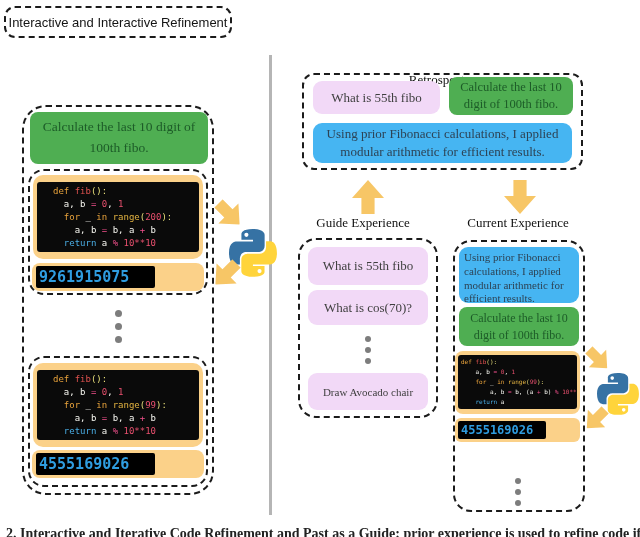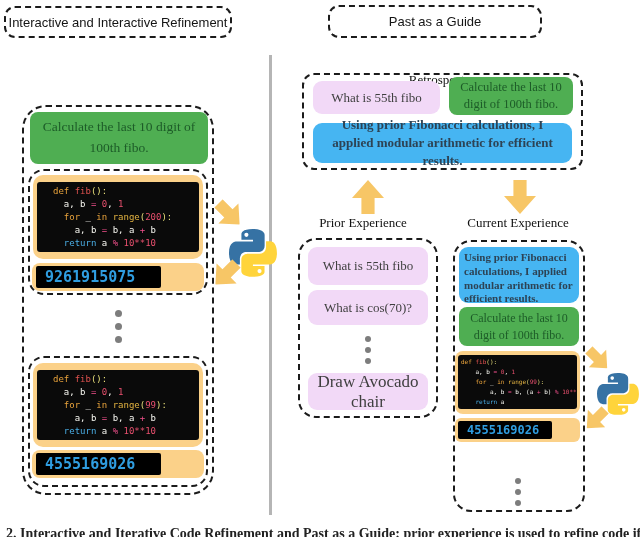--- a/index.html
+++ b/index.html
@@ -5,48 +5,45 @@
   html,body{margin:0;padding:0;background:#ffffff;}
   #figure{position:relative;width:640px;height:537px;background:#fff;overflow:hidden;
           font-family:"Liberation Serif",serif;color:#222;}
   .abs{position:absolute;box-sizing:border-box;}
   .center{display:flex;align-items:center;justify-content:center;text-align:center;}
   .dashed{border:2px dashed #1b1b1b;}
   .title-box{border:2px dashed #1b1b1b;border-radius:11px;font-family:"Liberation Sans",sans-serif;
              font-size:13px;color:#141414;}
   .green-box{background:#4fae52;color:#1d5c28;border-radius:8px;}
   .orange-box{background:#fbd189;border-radius:10px;}
-  .blue-box{background:#46b5f2;color:#2d4355;border-radius:9px;font-weight:bold;}
+  .blue-box{background:#46b5f2;color:#2d4355;border-radius:9px;}
   .pink-box{background:#f2d9f7;color:#3f3f3f;border-radius:9px;}
   .divider{background:#b5b5b5;}
   .label{font-size:13px;color:#111;}
   .code{background:#0a0a0a;border-radius:3px;font-family:"DejaVu Sans Mono",monospace;
         color:#f8f8f2;overflow:hidden;}
   .code div{white-space:pre;}
   .code-lg{font-size:9px;line-height:13px;padding:3px 16px;}
   .code-sm{font-size:6px;line-height:10px;padding:2px 3px;}
   .tok-kw{color:#e9a33c}.tok-fn{color:#e0524f}.tok-pn{color:#e8df7a}.tok-op{color:#f1508c}
   .tok-num{color:#e8506e}.tok-yl{color:#e3b341}.tok-ret{color:#4aade4}.tok-pl{color:#f8f8f2}
   .result-bar{background:#000;color:#2f9de0;font-family:"DejaVu Sans Mono",monospace;
-              font-weight:bold;display:flex;align-items:center;padding-left:9px;border-radius:2px;}
+              font-weight:bold;display:flex;align-items:center;padding-left:3px;border-radius:2px;}
   .vdots i{display:block;width:7px;height:7px;border-radius:50%;background:#7d7d7d;margin:0 auto 6px auto;}
   .vdots-sm i{width:6px;height:6px;margin-bottom:5px;}
   .arr svg{display:block;}
   .caption-clip{overflow:hidden;font-weight:bold;font-size:14px;color:#222;white-space:nowrap;}
 </style>
 </head>
 <body>
 
 <div id="figure">
 
   <div class="title-box abs center" style="left:4px;top:6px;width:228px;height:32px;">
     <span>Interactive and Interactive Refinement</span>
-  </div>
-  <div class="title-box abs center" style="left:328px;top:5px;width:214px;height:33px;">
-    <span>Past as a Guide</span>
   </div>
 
   <div class="divider abs" style="left:269px;top:55px;width:3px;height:460px;"></div>
 
   <div class="dashed abs" style="left:22px;top:105px;width:192px;height:390px;border-radius:24px;"></div>
 
   <div class="green-box abs center" style="left:30px;top:112px;width:178px;height:52px;font-size:13.5px;line-height:1.55;padding:0 6px;">
     <span>Calculate the last 10 digit of 100th fibo.</span>
   </div>
 
@@ -116,36 +113,36 @@
     <svg width="32" height="36" viewBox="0 0 34 36">
         <polygon points="17,0 34,19 24,19 24,36 10,36 10,19 0,19" fill="#f7c666"></polygon>
       </svg>
   </div>
   <div class="arr abs" style="left:504px;top:179px;">
     <svg width="32" height="36" viewBox="0 0 34 36">
         <polygon points="10,0 24,0 24,17 34,17 17,36 0,17 10,17" fill="#f7c666"></polygon>
       </svg>
   </div>
 
-  <div class="abs center label" style="left:298px;top:215px;width:130px;height:16px;">Prior Experience</div>
+  <div class="abs center label" style="left:298px;top:215px;width:130px;height:16px;">Guide Experience</div>
   <div class="abs center label" style="left:458px;top:215px;width:120px;height:16px;">Current Experience</div>
 
   <div class="dashed abs" style="left:298px;top:238px;width:140px;height:180px;border-radius:18px;"></div>
   <div class="pink-box abs center" style="left:308px;top:247px;width:120px;height:38px;font-size:13px;">
     <span>What is 55th fibo</span>
   </div>
   <div class="pink-box abs center" style="left:308px;top:290px;width:120px;height:35px;font-size:13px;">
     <span>What is cos(70)?</span>
   </div>
   <div class="vdots vdots-sm abs" style="left:364px;top:336px;width:8px;">
       <i></i>
       <i></i>
       <i></i>
     </div>
-  <div class="pink-box abs center" style="left:308px;top:373px;width:120px;height:37px;font-size:17px;">
+  <div class="pink-box abs center" style="left:308px;top:373px;width:120px;height:37px;font-size:11px;">
     <span>Draw Avocado chair</span>
   </div>
 
   <div class="dashed abs" style="left:453px;top:240px;width:132px;height:272px;border-radius:18px;"></div>
   <div class="blue-box abs" style="left:459px;top:247px;width:120px;height:56px;font-size:11px;line-height:1.25;padding:4px 5px;">
     <span>Using prior Fibonacci calculations, I applied modular arithmetic for efficient results.</span>
   </div>
   <div class="green-box abs center" style="left:459px;top:307px;width:120px;height:39px;font-size:12px;line-height:1.35;padding:0 4px;">
     <span>Calculate the last 10 digit of 100th fibo.</span>
   </div>

